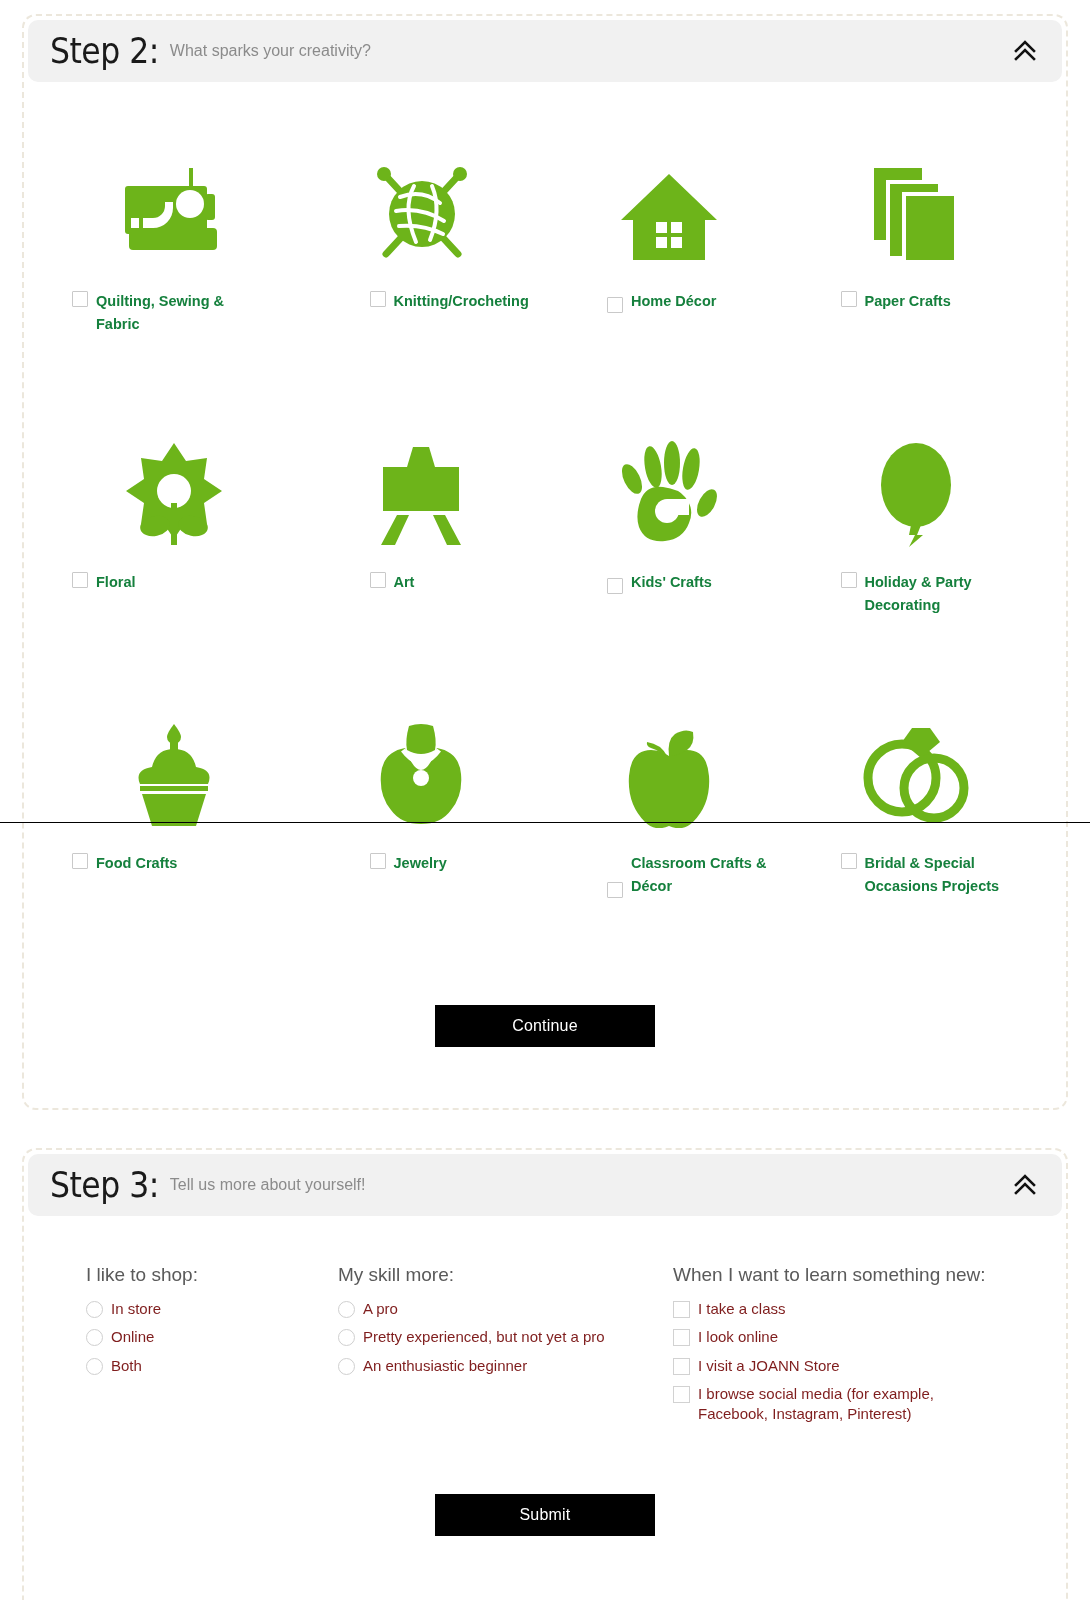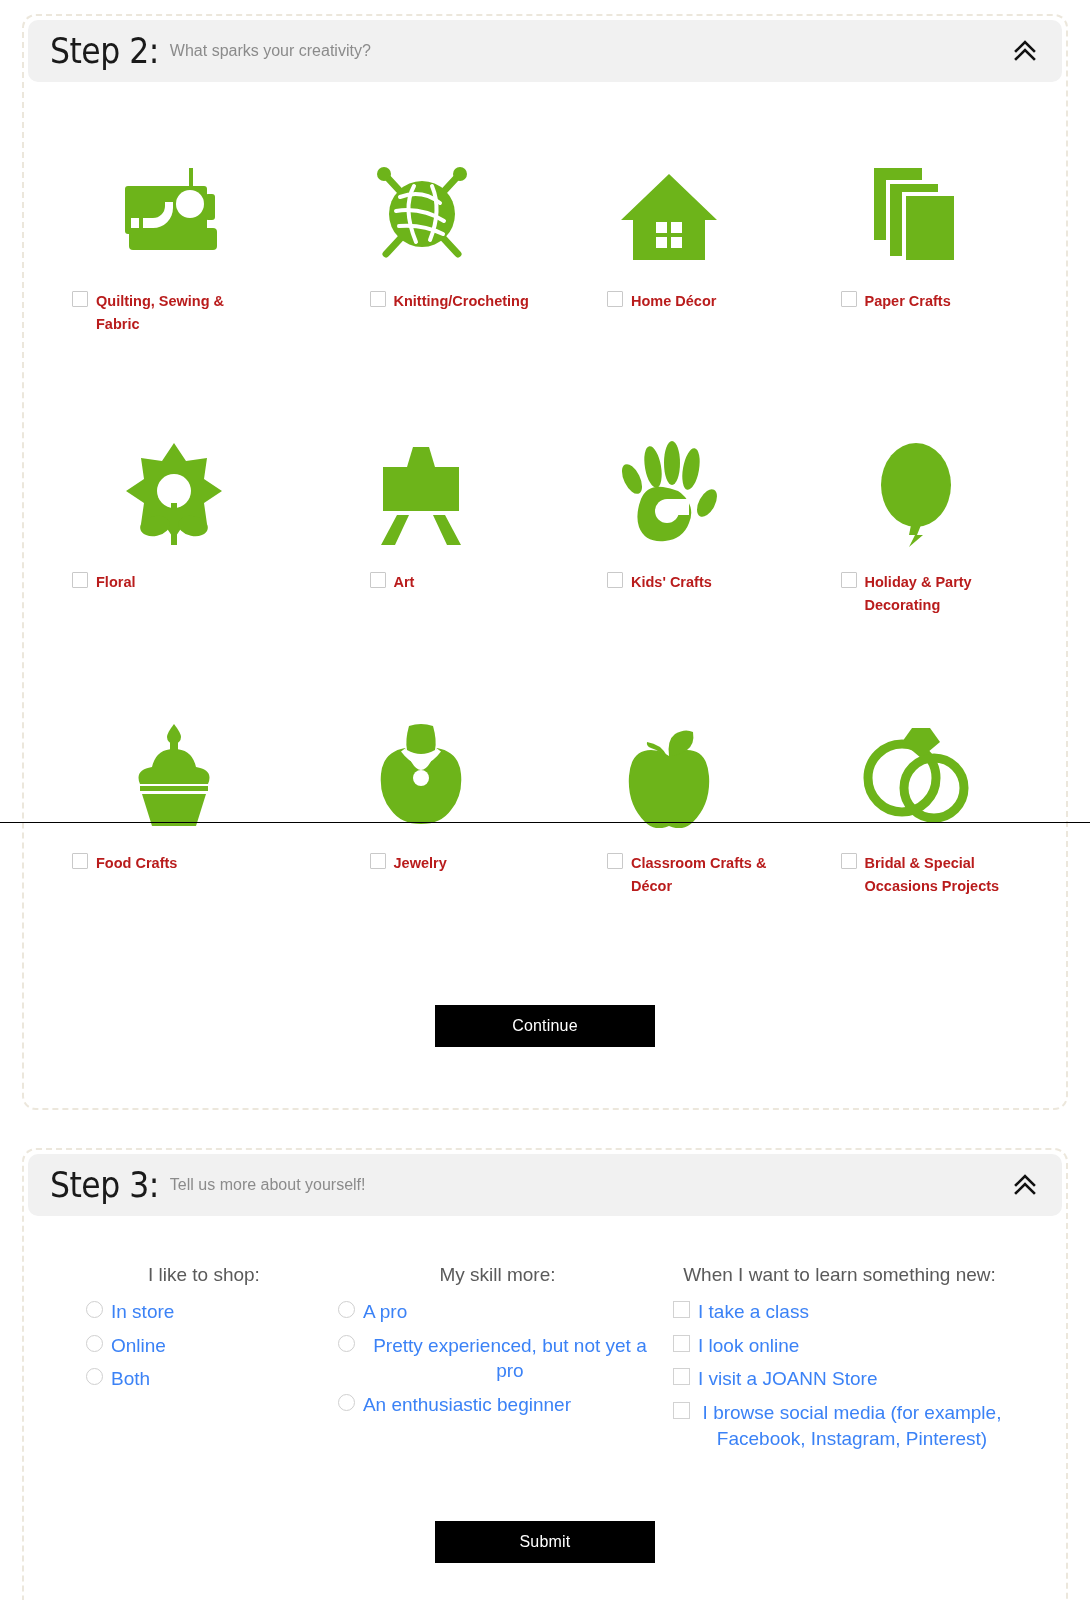--- a/index.html
+++ b/index.html
@@ -104,28 +104,28 @@
     min-width: 16px;
     border: 1px solid #c9c9c9;
     background: #fff;
     margin-top: 1px;
     border-radius: 1px;
     cursor: pointer;
   }
   .cb-label {
     font-size: 14.5px;
     font-weight: bold;
-    color: #b91c1c;
+    color: #15803d;
     line-height: 1.6;
     max-width: 150px;
   }
   
   .grid-cell:nth-child(4n+1) .cb-row { padding-left: 22px; }
   .grid-cell:nth-child(4n+2) .cb-row { padding-left: 72px; }
-  .grid-cell:nth-child(4n+3) .cb-row { padding-left: 62px; }
+  .grid-cell:nth-child(4n+3) .cb-row { padding-left: 62px; align-items: flex-end; }
   .grid-cell:nth-child(4n+4) .cb-row { padding-left: 48px; }
 
   
   .btn-row { display: flex; justify-content: center; }
   .dark-btn {
     background: #000000;
     color: #ffffff;
     border: none;
     font-size: 16px;
     font-family: "Liberation Sans", sans-serif;
@@ -133,21 +133,20 @@
     height: 42px;
     cursor: pointer;
     letter-spacing: 0.2px;
   }
 
   
   .form-cols {
     display: flex;
     padding: 44px 60px 0 62px;
     gap: 16px;
-    text-align: center;
   }
   .col-shop { width: 255px; }
   .col-skill { width: 345px; }
   .col-learn { width: 360px; }
   .col-heading {
     font-size: 19px;
     color: #5a5a5a;
     font-weight: 400;
     margin-bottom: 13px;
     white-space: nowrap;
@@ -172,22 +171,22 @@
   .cbox3 {
     width: 17px;
     height: 17px;
     min-width: 17px;
     border: 1px solid #d2d2d2;
     background: #fff;
     margin-top: 2px;
     cursor: pointer;
   }
   .opt-label {
-    font-size: 19px;
-    color: #3b82f6;
+    font-size: 15px;
+    color: #7f1d1d;
     line-height: 1.35;
   }
   .opt-row.wrap .opt-label { max-width: 348px; }
 
   
   .artifact-line {
     position: absolute;
     left: 0;
     top: 822px;
     width: 1090px;

